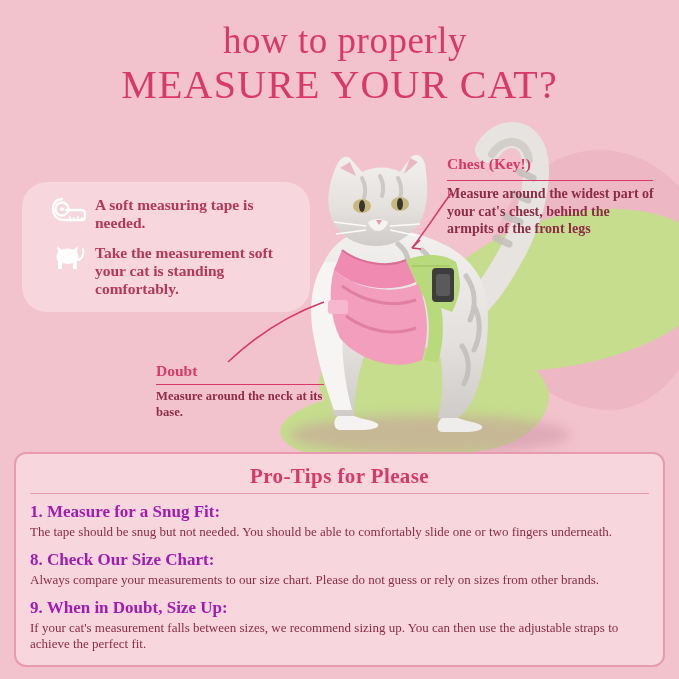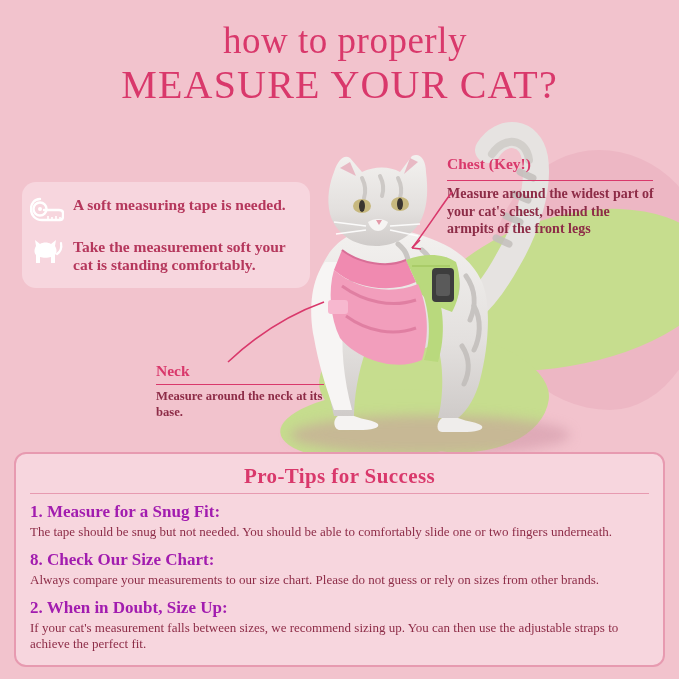--- a/index.html
+++ b/index.html
@@ -98,22 +98,22 @@
     margin: 0;
   }
 
   
   .prep-card {
     position: absolute;
     left: 22px;
     top: 182px;
     width: 288px;
     background: #f7d6de;
-    border-radius: 14px;
-    padding: 14px 16px 14px 8px;
+    border-radius: 25px;
+    padding: 14px 16px 14px 30px;
     box-sizing: border-box;
   }
   .prep-row {
     display: flex;
     align-items: flex-start;
     margin-bottom: 12px;
   }
   .prep-row:last-child { margin-bottom: 0; }
   .prep-icon {
     width: 34px;
@@ -395,33 +395,33 @@
   <div class="ann-title">Chest (Key!)</div>
   <div class="ann-rule"></div>
   <div class="ann-body">Measure around the widest part of your cat's chest, behind the armpits of the front legs</div>
 </div>
 <svg class="leader" style="left:400px; top:186px;" width="60" height="80" xmlns="http://www.w3.org/2000/svg">
   <path d="M52 6 C 40 22, 26 44, 12 62" fill="none" stroke="#d9386b" stroke-width="1.6"></path>
   <path d="M12 62 L 20 54 M12 62 L 21 63" fill="none" stroke="#d9386b" stroke-width="1.6"></path>
 </svg>
 
 <div class="ann-neck">
-  <div class="ann-title">Neck</div>
+  <div class="ann-title">Doubt</div>
   <div class="ann-rule"></div>
   <div class="ann-body">Measure around the neck at its base.</div>
 </div>
 <svg class="leader" style="left:206px; top:296px;" width="120" height="74" xmlns="http://www.w3.org/2000/svg">
   <path d="M118 6 C 90 16, 56 34, 22 66" fill="none" stroke="#d9386b" stroke-width="1.6"></path>
 </svg>
 
 <div class="protips">
-  <div class="protips-title">Pro-Tips for Success</div>
+  <div class="protips-title">Pro-Tips for Please</div>
   <div class="protips-divider"></div>
 
   <div class="tip-head">1. Measure for a Snug Fit:</div>
   <div class="tip-body">The tape should be snug but not needed. You should be able to comfortably slide one or two fingers underneath.</div>
 
   <div class="tip-head">8. Check Our Size Chart:</div>
   <div class="tip-body">Always compare your measurements to our size chart. Please do not guess or rely on sizes from other brands.</div>
 
-  <div class="tip-head">2. When in Doubt, Size Up:</div>
+  <div class="tip-head">9. When in Doubt, Size Up:</div>
   <div class="tip-body last">If your cat's measurement falls between sizes, we recommend sizing up. You can then use the adjustable straps to achieve the perfect fit.</div>
 </div>
 
 </body></html>

